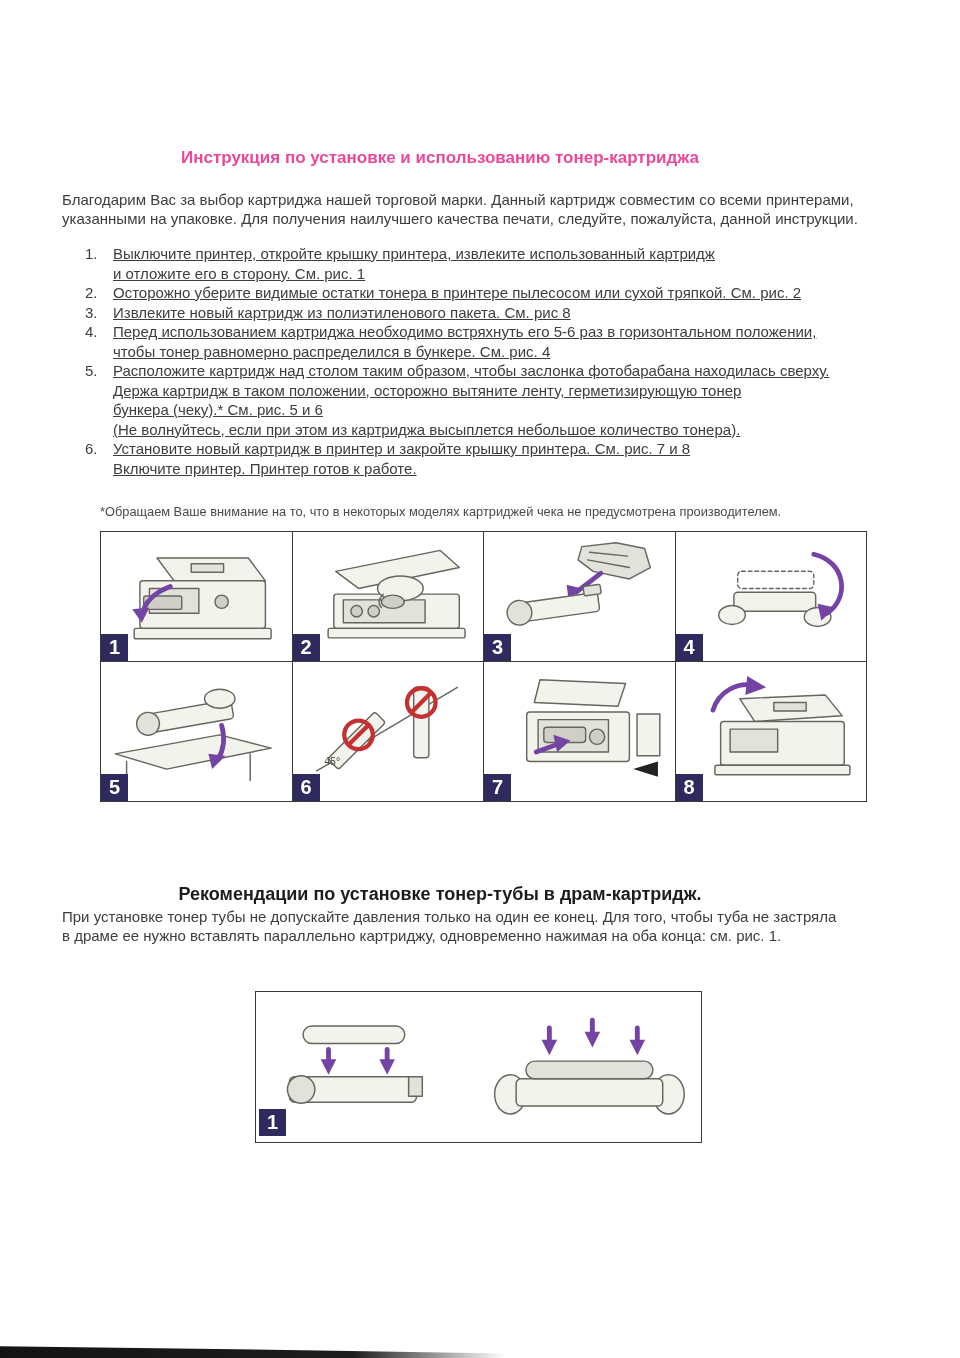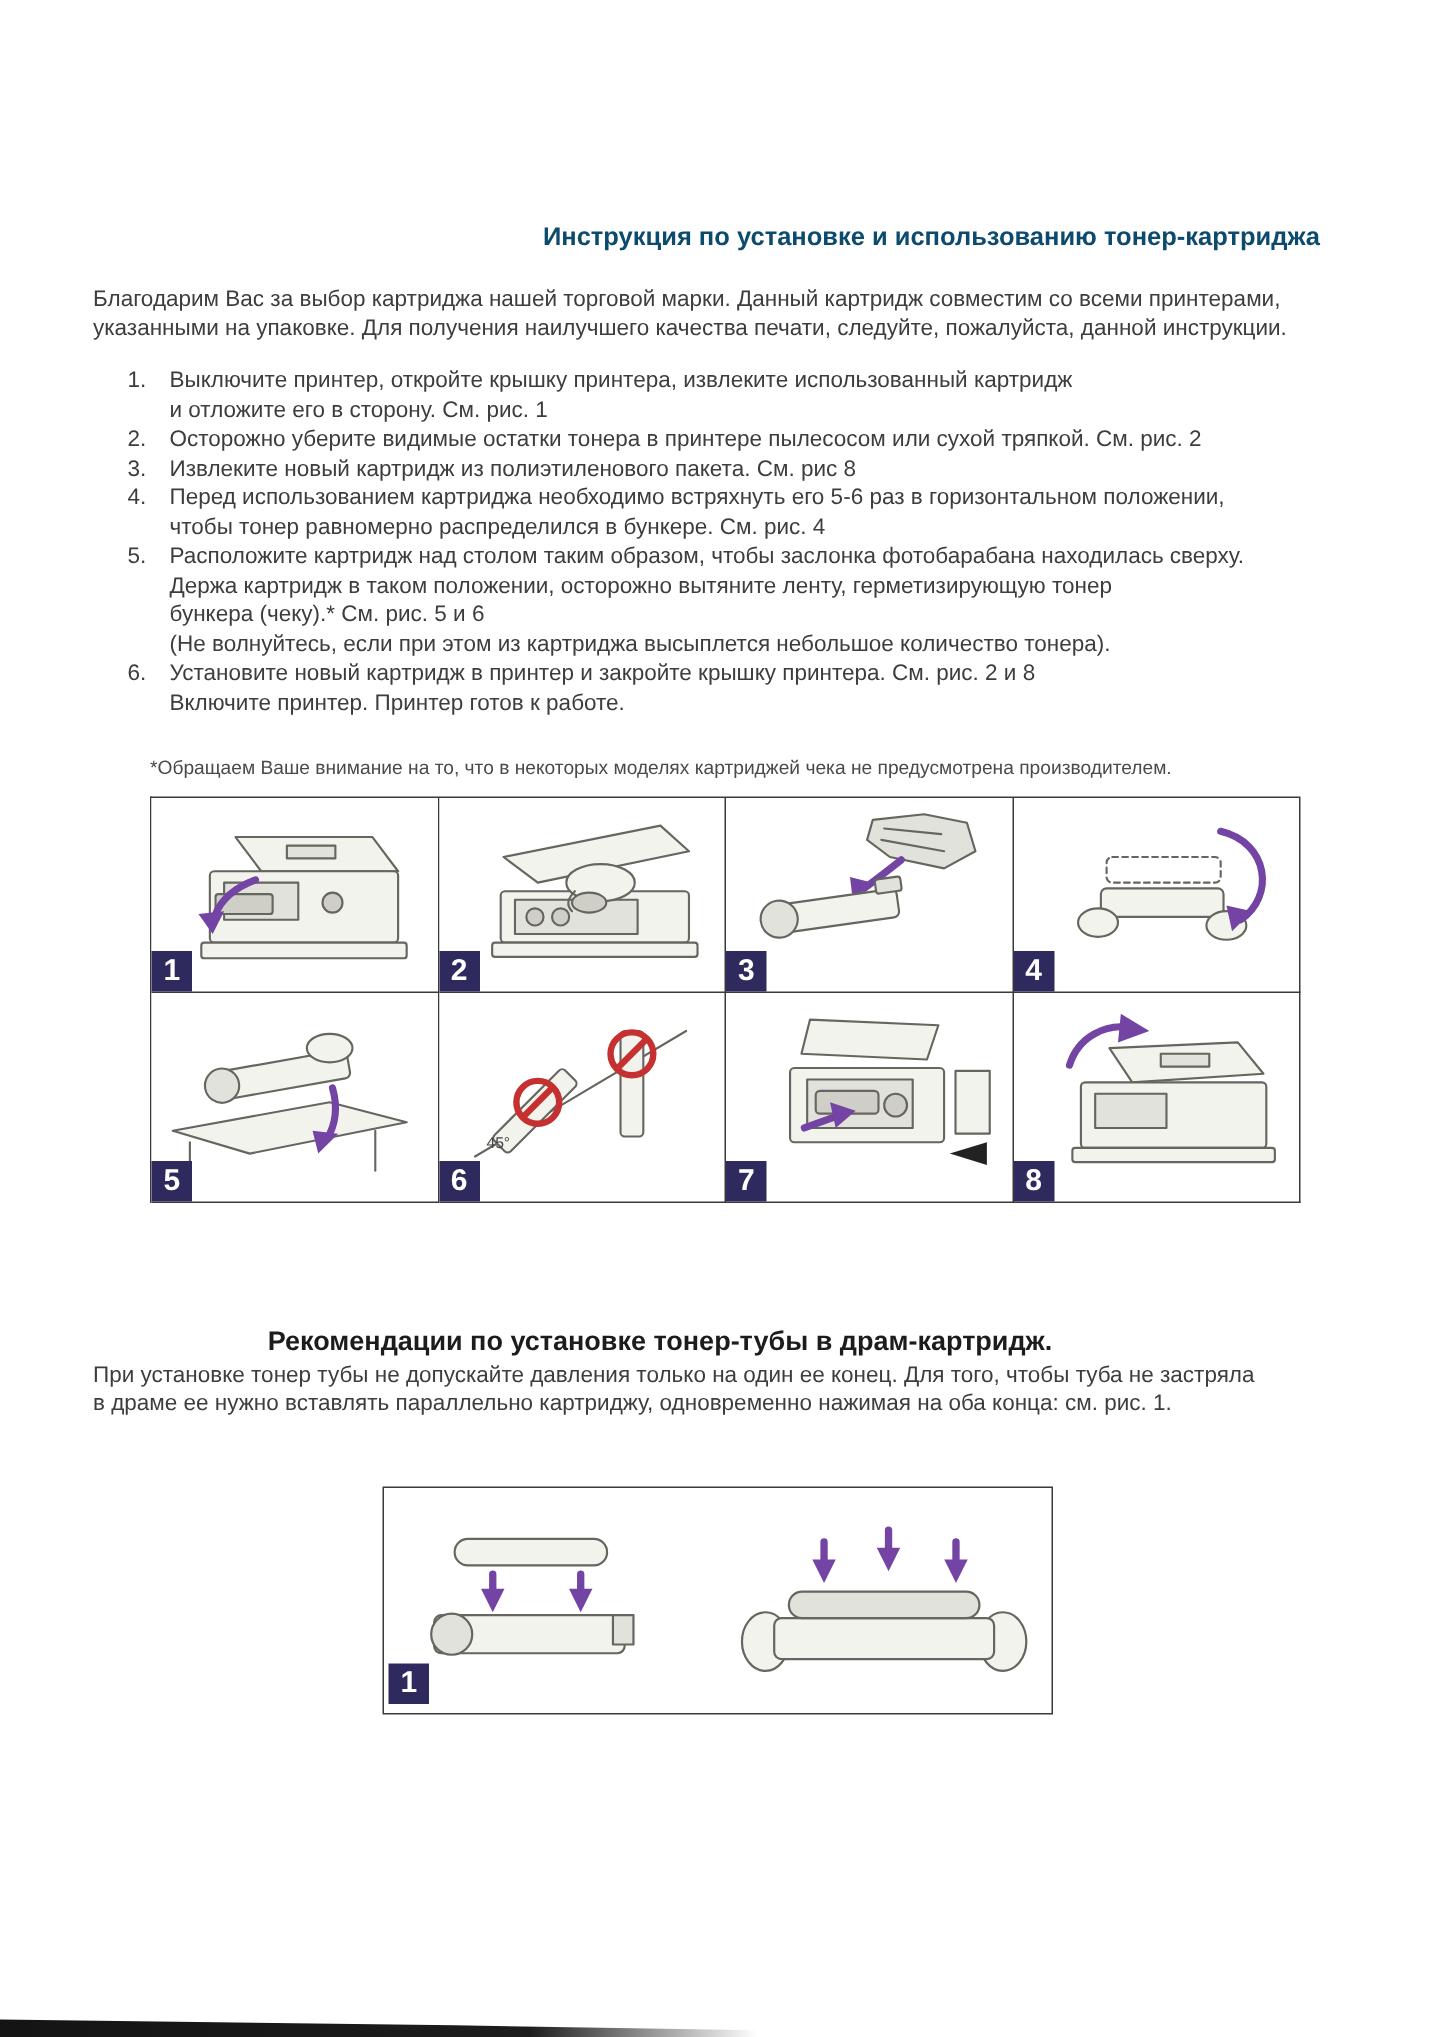--- a/index.html
+++ b/index.html
@@ -9,44 +9,45 @@
     margin:0 auto;
     background:#ffffff;
     font-family:"Liberation Sans","DejaVu Sans",sans-serif;
     color:#3d3d3d;
     overflow:hidden;
   }
   .title{
     margin:0;
     padding-top:148px;
     width:880px;
-    text-align:right;
+    text-align:center;
     font-size:17px;
     font-weight:bold;
-    color:#0c4a6e;
+    color:#ec4899;
   }
   .intro{
     margin:22px 40px 0 62px;
     font-size:15px;
     line-height:19px;
     white-space:pre-line;
   }
   .steps{
     margin:16px 40px 0 85px;
   }
   .step{
     display:flex;
     font-size:15px;
     line-height:19.5px;
   }
   .step-num{
     flex:0 0 28px;
   }
   .step-text{
     white-space:pre-line;
+    text-decoration:underline;
   }
   .footnote{
     margin:26px 40px 0 100px;
     font-size:12.8px;
     color:#4a4a4a;
   }
   .fig-grid{
     margin:12px 0 0 100px;
     width:766px;
     display:grid;
@@ -149,21 +150,21 @@
     </div>
     <div class="step">
       <span class="step-num">5.</span>
       <span class="step-text">Расположите картридж над столом таким образом, чтобы заслонка фотобарабана находилась сверху.
 Держа картридж в таком положении, осторожно вытяните ленту, герметизирующую тонер
 бункера (чеку).* См. рис. 5 и 6
 (Не волнуйтесь, если при этом из картриджа высыплется небольшое количество тонера).</span>
     </div>
     <div class="step">
       <span class="step-num">6.</span>
-      <span class="step-text">Установите новый картридж в принтер и закройте крышку принтера. См. рис. 2 и 8
+      <span class="step-text">Установите новый картридж в принтер и закройте крышку принтера. См. рис. 7 и 8
 Включите принтер. Принтер готов к работе.</span>
     </div>
   </div>
 
   <p class="footnote">*Обращаем Ваше внимание на то, что в некоторых моделях картриджей чека не предусмотрена производителем.</p>
 
   <div class="fig-grid">
 
     <div class="fig-cell">
       <svg viewBox="0 0 186 122">

